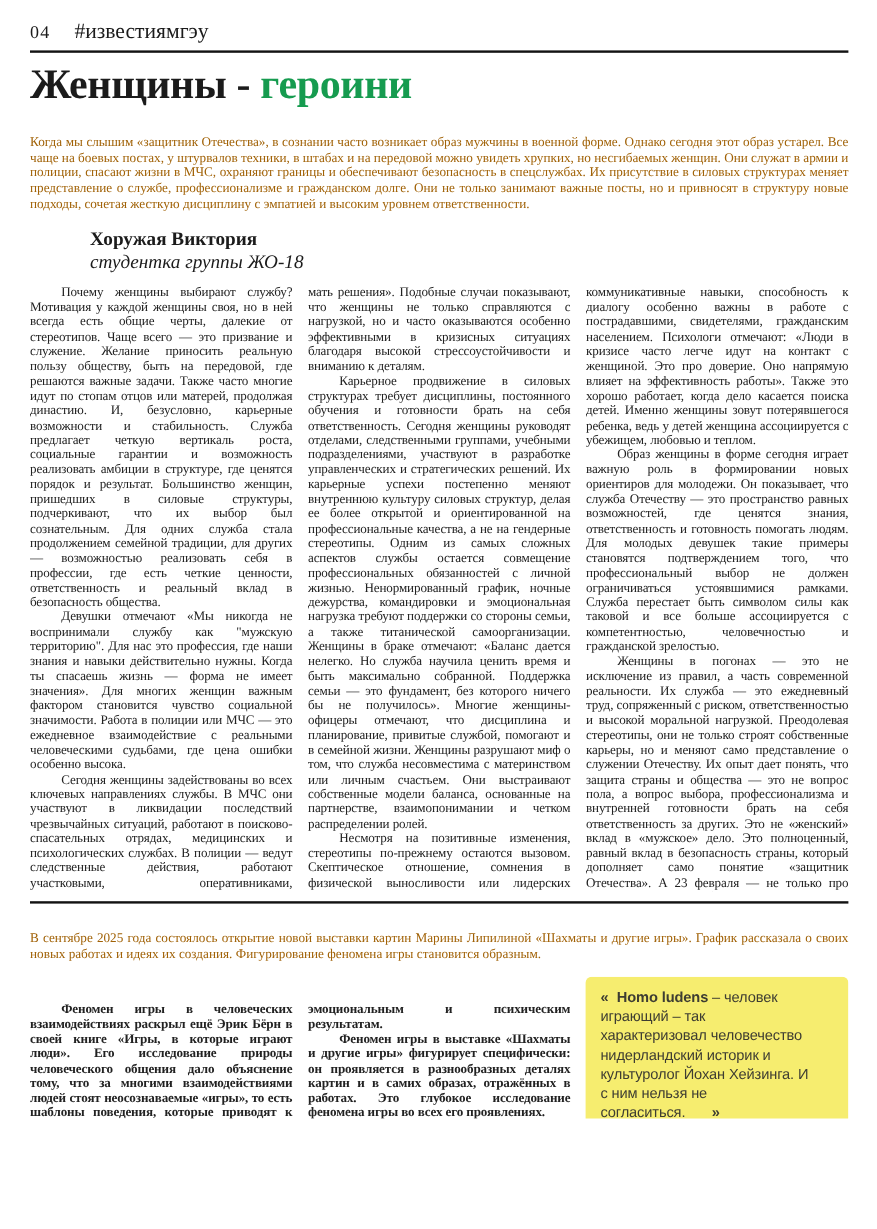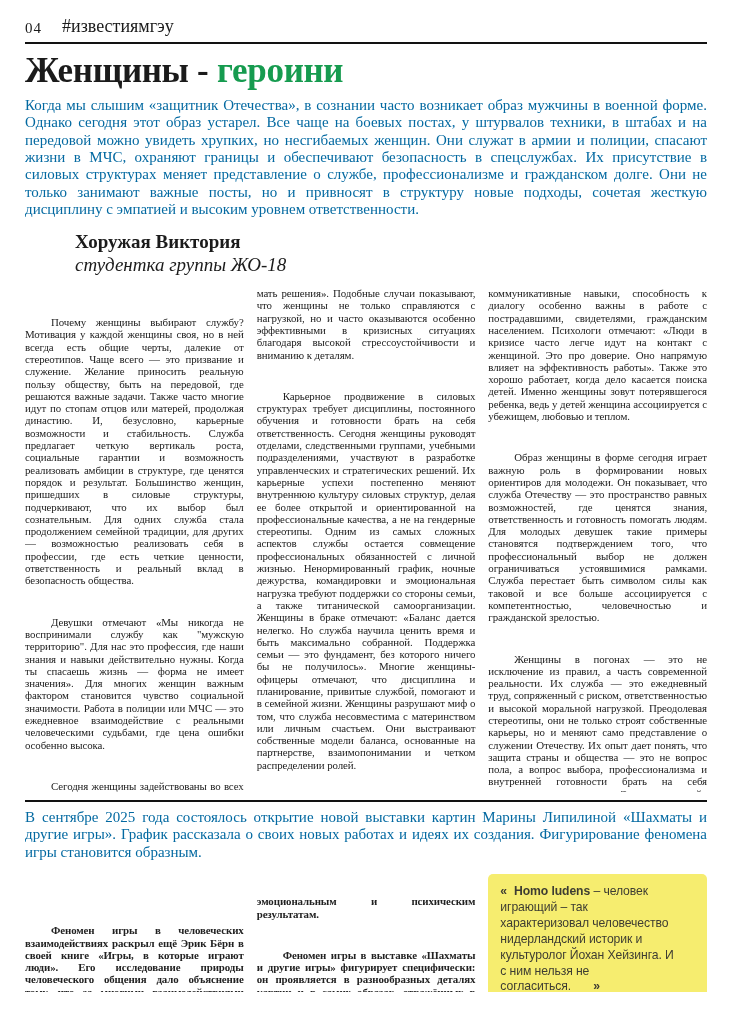--- a/index.html
+++ b/index.html
@@ -17,37 +17,37 @@
     border-bottom:2px solid #121212; padding-bottom:5px;
   }
   .page-num { font-size:15px; letter-spacing:1px; }
   .hashtag  { font-size:18px; }
 
   
   .title { font-size:35px; font-weight:bold; line-height:1.05; margin-top:9px; letter-spacing:-0.3px; }
 
   
   .lead {
-    margin-top:7px; font-size:15px; line-height:1.16;
-    text-align:justify; color:#0369a1;
+    margin-top:23px; font-size:11px; line-height:1.16;
+    text-align:justify; color:#a16207;
   }
 
   
-  .authors { margin:13px 0 0 50px; font-size:19px; line-height:1.2; }
+  .authors { margin:13px 0 0 50px; font-size:16px; line-height:1.2; }
   .author-name { font-weight:bold; }
   .author-role { font-style:italic; }
 
   
   .cols { display:flex; gap:13px; margin-top:10px; }
   .col {
     flex:1 1 0; min-width:0;
     font-size:10.9px; line-height:12.3px; letter-spacing:-0.1px;
     text-align:justify; color:#222;
   }
-  .col p.indent { text-indent:26px;margin-top:29px; }
+  .col p.indent { text-indent:26px; }
   .a1-cols { height:505px; overflow:hidden; }
   .a2-cols { height:118px; overflow:hidden; margin-top:13px; }
   .a2-cols .textcol { padding-top:21px;font-weight:bold; }
 
   .divider { border-top:2px solid #121212; margin-top:8px; }
 
   
   .quote-box {
     border-radius:5px; padding:10px 28px 11px 12px;
     font-family:"Liberation Sans", sans-serif;

